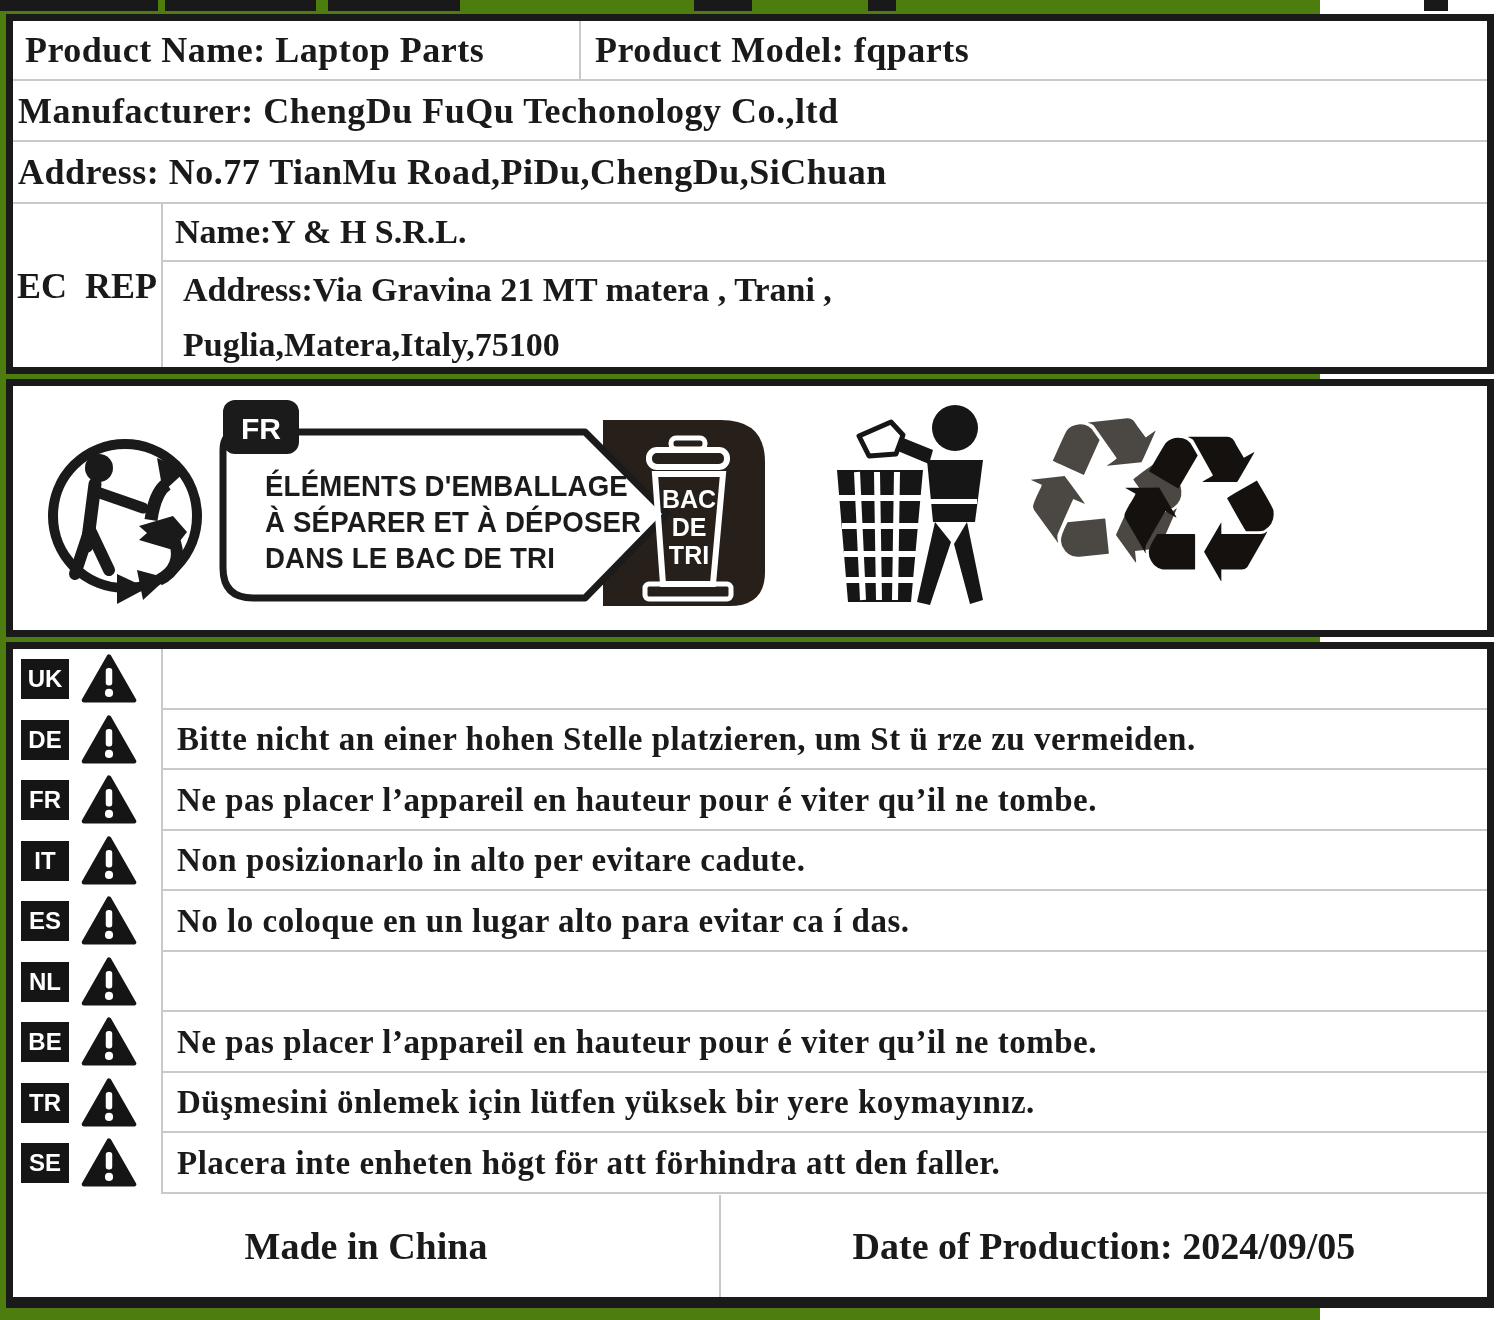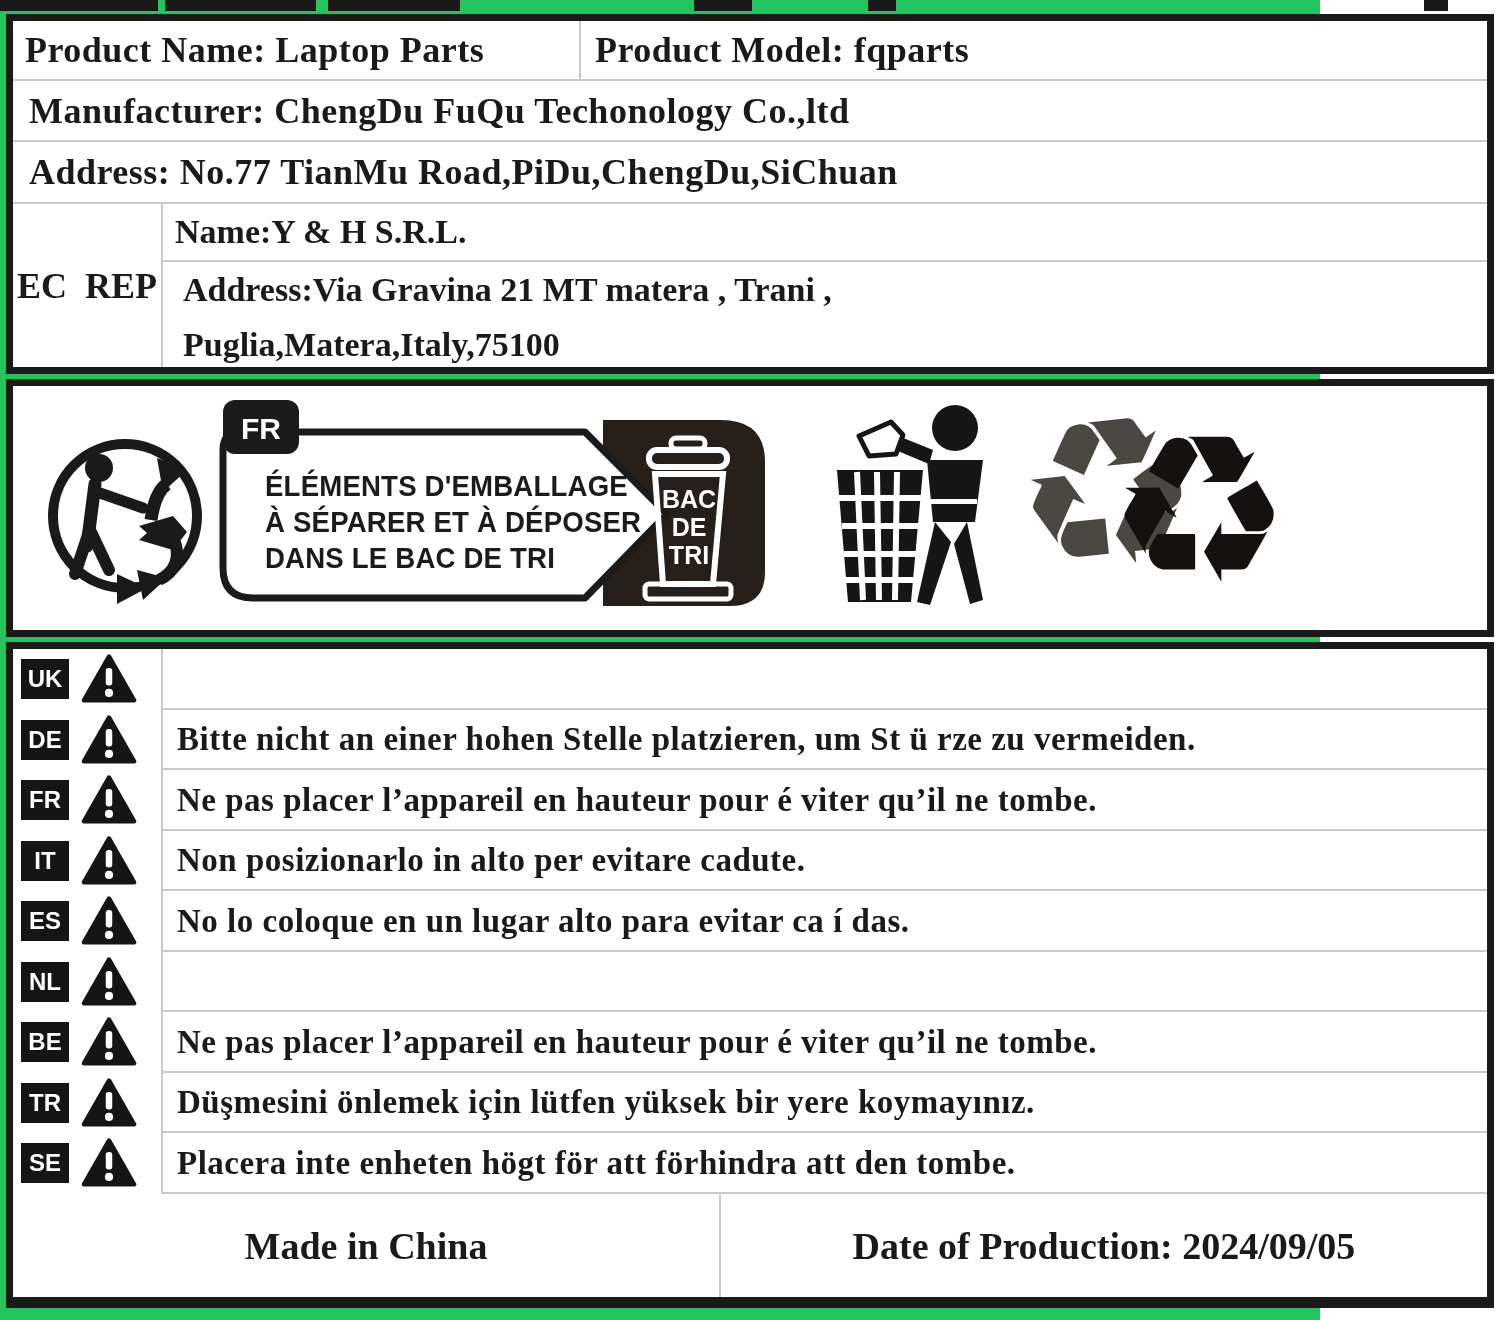--- a/index.html
+++ b/index.html
@@ -1,31 +1,31 @@
 <!DOCTYPE html>
 <html><head>
 <meta charset="utf-8">
 <style>
   * { margin:0; padding:0; box-sizing:border-box; }
   html,body { width:1500px; height:1320px; background:#ffffff; overflow:hidden;
     font-family:"Liberation Serif","DejaVu Serif",serif; color:#1a1a1a; }
-  .label { position:relative; width:1320px; height:1320px; background:#22c55e; }
+  .label { position:relative; width:1320px; height:1320px; background:#4d7c0f; }
 
   
   .tick { position:absolute; top:0; height:11px; background:#191919; }
 
   .sec { position:absolute; left:6px; width:1488px; border:7px solid #1a1a1a; background:#fff; }
   .sec1 { top:14px; height:360px; }
   .sec2 { top:379px; height:258px; }
   .sec3 { top:642px; height:666px; border-bottom-width:11px; }
 
   
   .trow { position:absolute; left:0; right:0; display:flex; align-items:center;
     font-weight:700; font-size:36px; letter-spacing:.5px; white-space:nowrap; }
-  .trow .pad { padding-left:16px; }
+  .trow .pad { padding-left:5px; }
   .hline { position:absolute; left:0; right:0; height:2px; background:#c9c9c9; }
   .vline { position:absolute; width:2px; background:#c9c9c9; }
 
   .r1 { top:0; height:58px; }
   .c-name { width:560px; padding-left:12px; }
   .v-topdiv { left:566px; top:0; height:58px; }
   .c-model { padding-left:22px; }
   .h1 { top:58px; } .r2 { top:60px; height:59px; } .h2 { top:119px; }
   .r3 { top:121px; height:60px; } .h3 { top:181px; }
 
@@ -280,21 +280,21 @@
 
       <div class="wrow">
         <div class="icon-col">
             <div class="badge">SE</div>
           <svg class="tri" width="56" height="50" viewBox="0 0 60 54">
               <path d="M30 3 L57 50 H3 Z" fill="#151515" stroke="#151515" stroke-width="5" stroke-linejoin="round"></path>
               <rect x="26.5" y="15" width="7" height="19" rx="3" fill="#fff"></rect>
               <circle cx="30" cy="42" r="4.4" fill="#fff"></circle>
             </svg>
           </div>
-        <div class="wtext">Placera inte enheten högt för att förhindra att den tombe.</div>
+        <div class="wtext">Placera inte enheten högt för att förhindra att den faller.</div>
       </div>
     </div>
 
     <div class="brow">
       <div class="bcell b-left">Made in China</div>
       <div class="b-div"></div>
       <div class="bcell b-right">Date of Production: 2024/09/05</div>
     </div>
   </section>
 </div>

